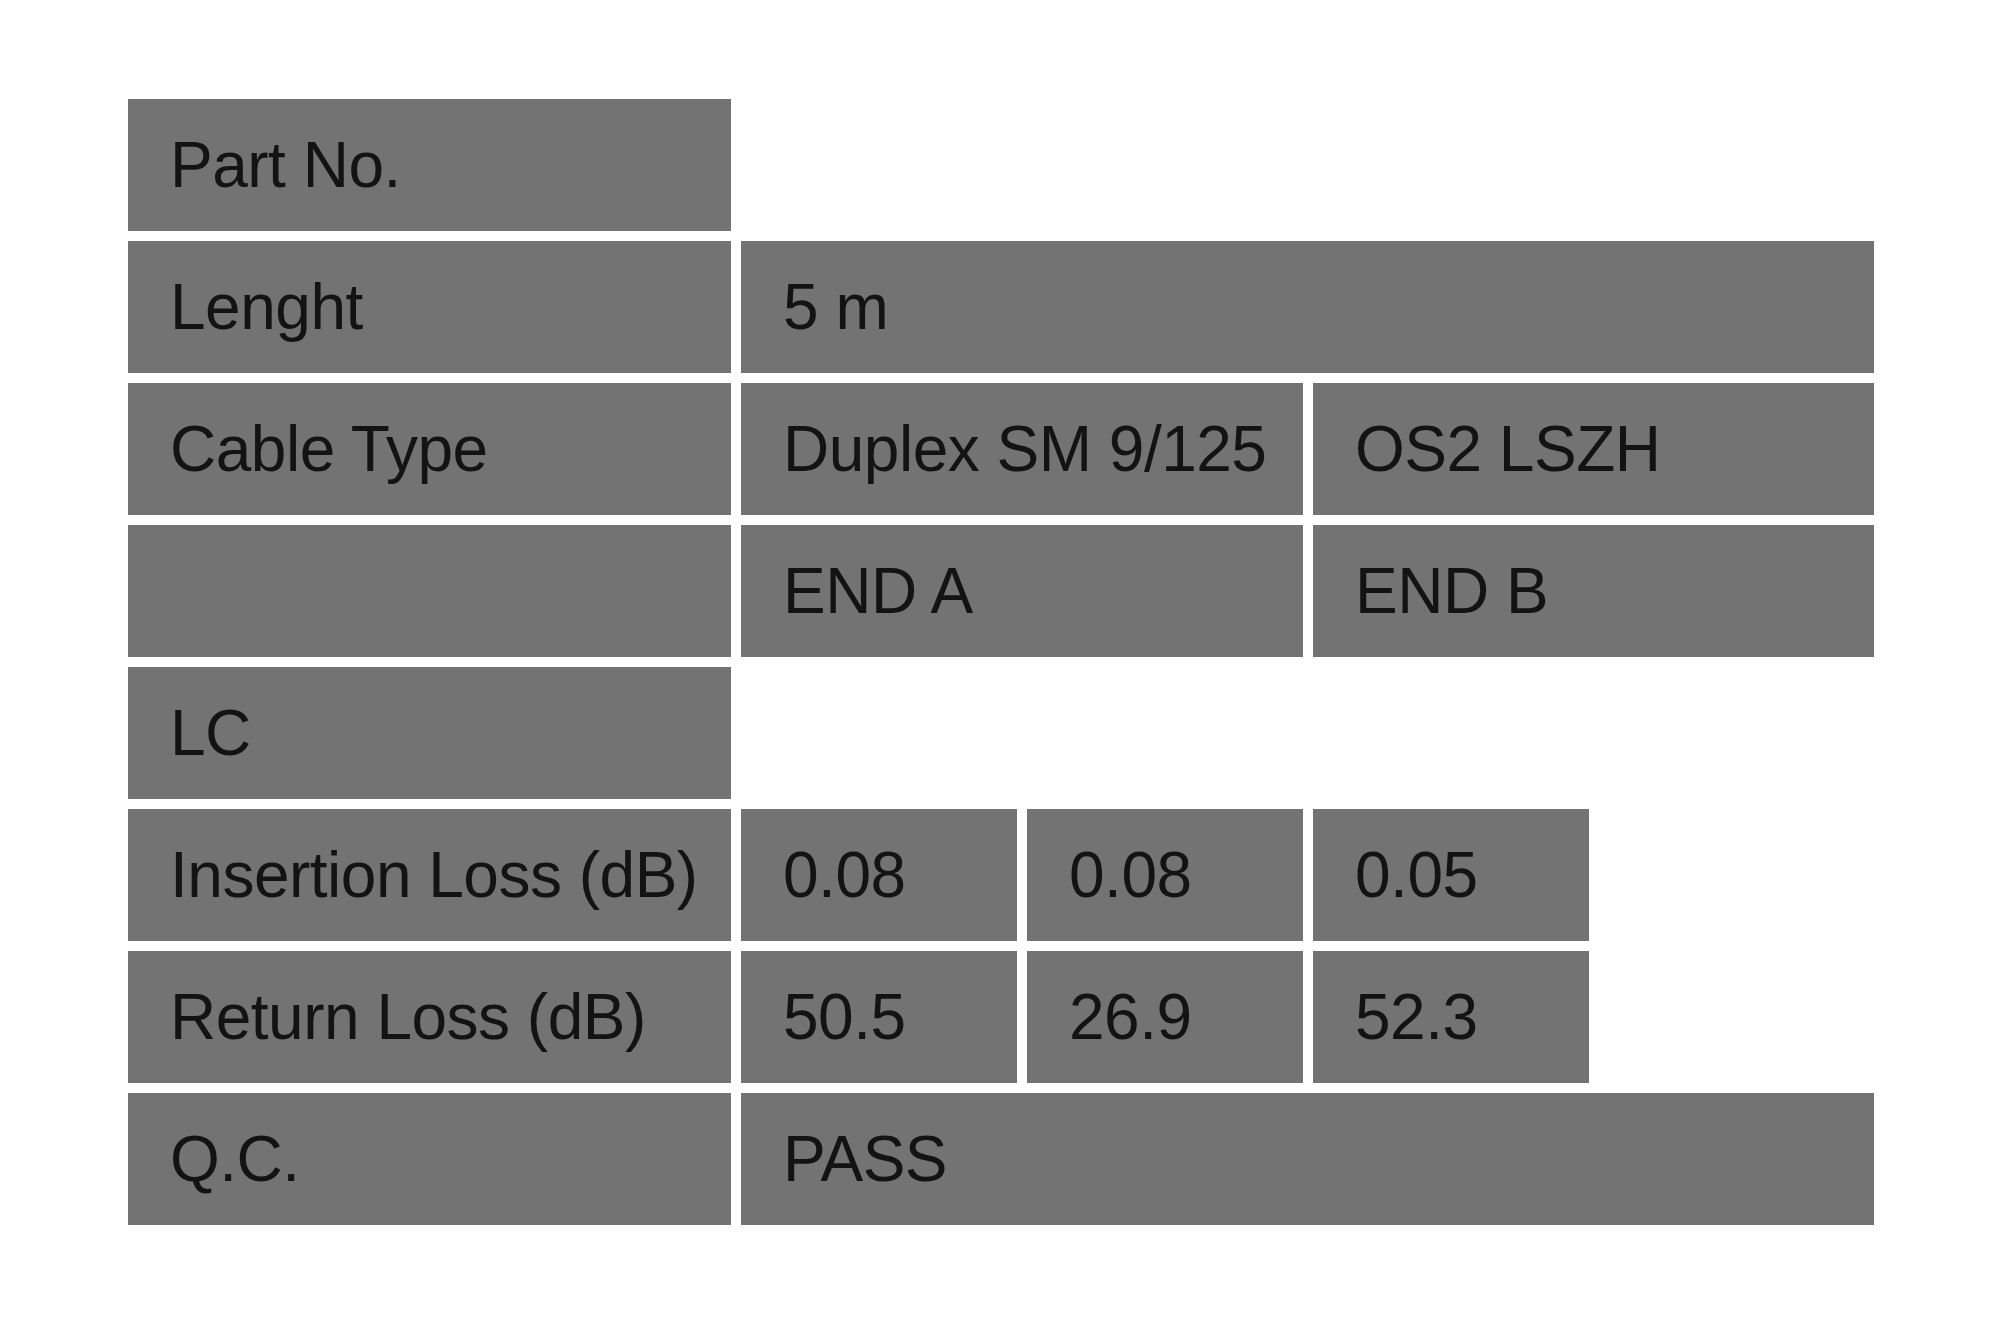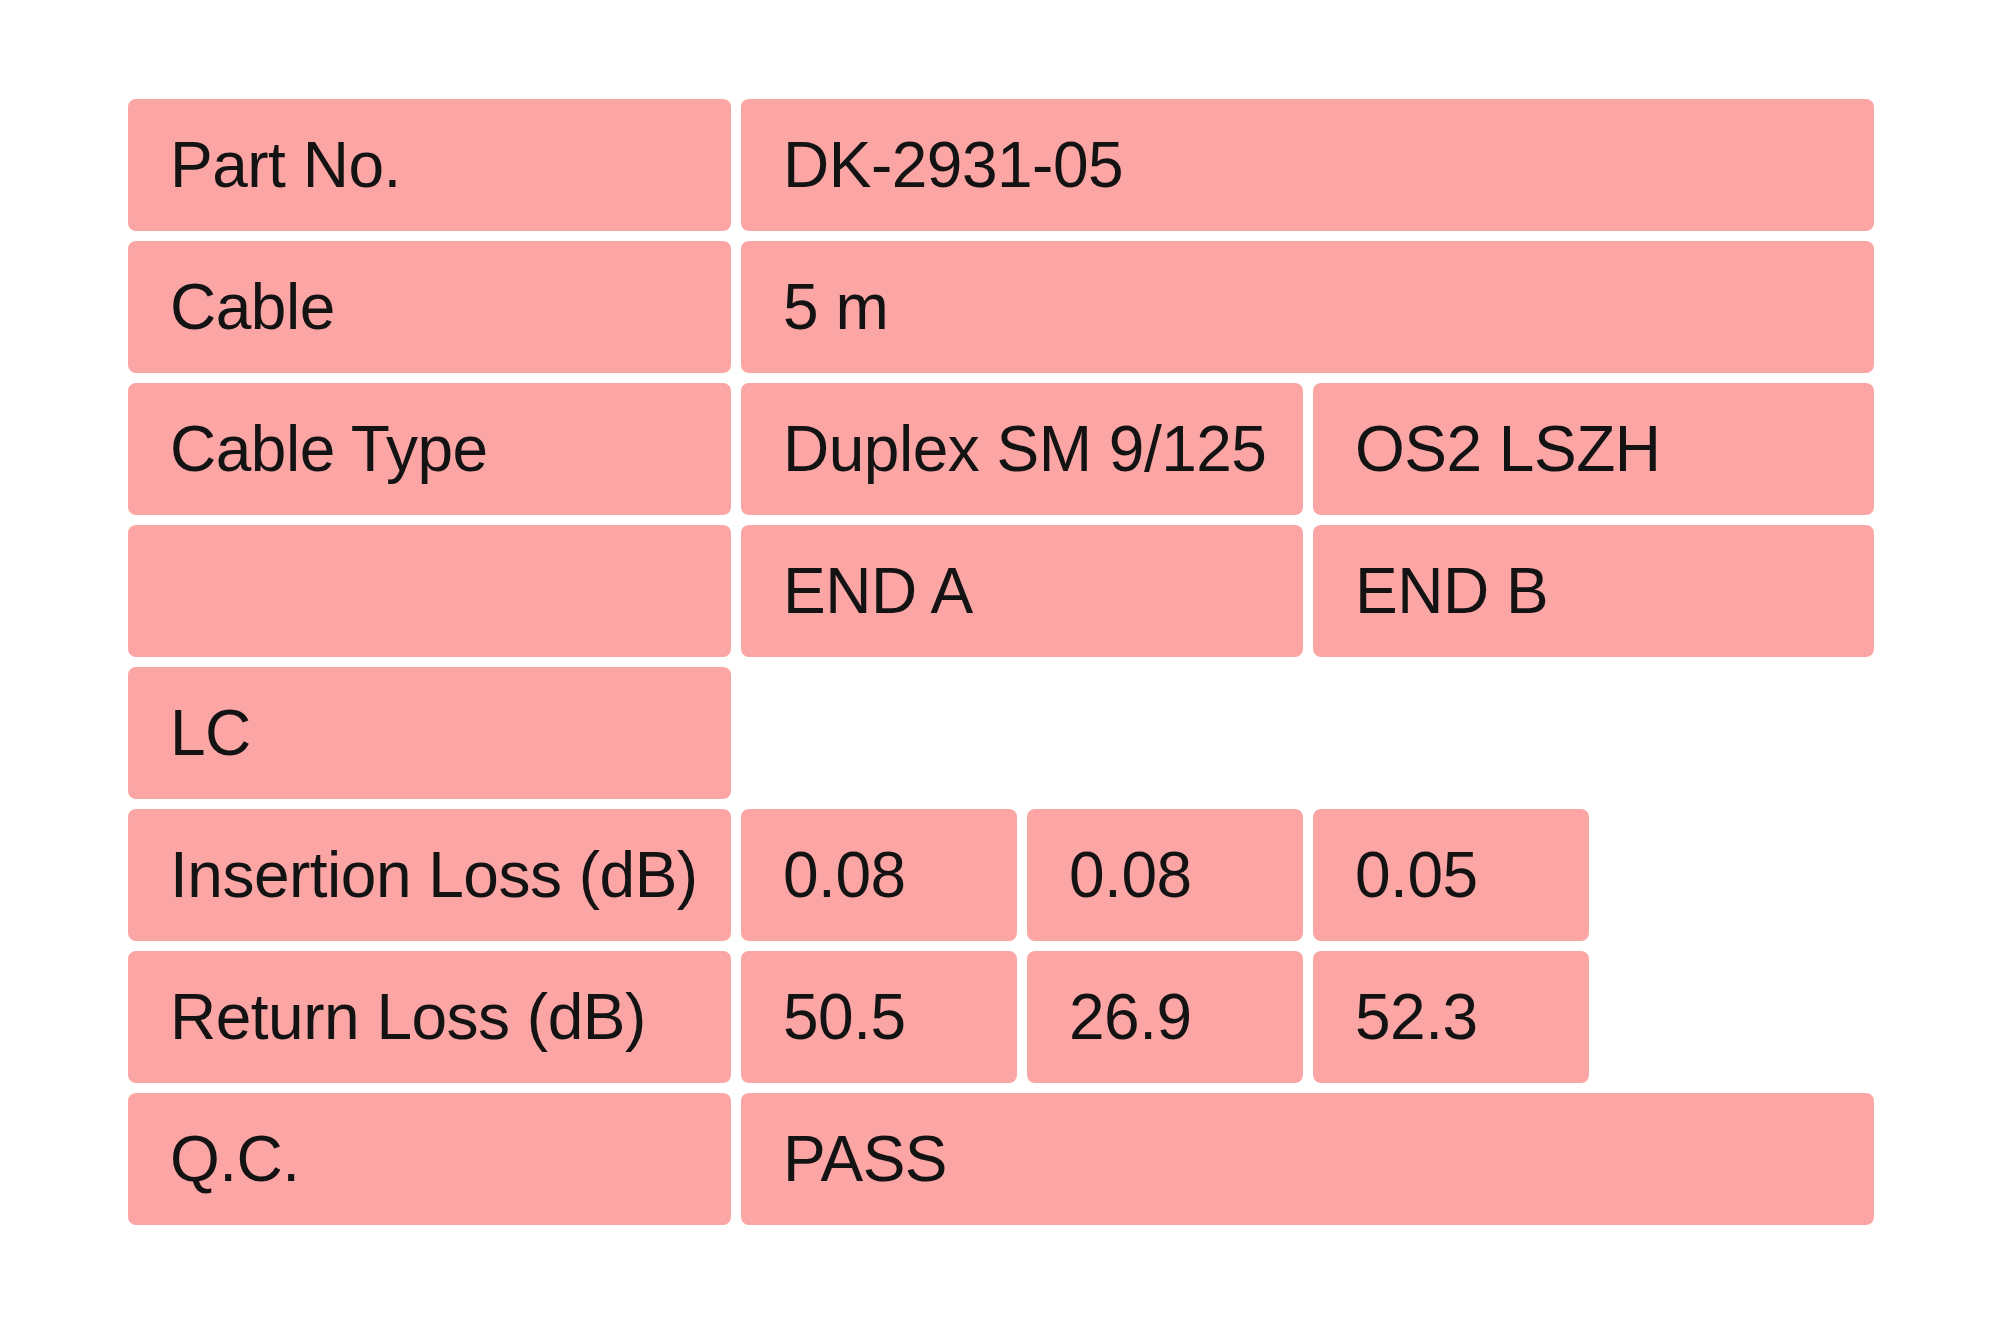--- a/index.html
+++ b/index.html
@@ -26,45 +26,43 @@
   }
   .row {
     display: grid;
     column-gap: 10px;
     height: 132px;
   }
   .row.layout-full    { grid-template-columns: 603px 1133px; }
   .row.layout-half    { grid-template-columns: 603px 562px 561px; }
   .row.layout-quarter { grid-template-columns: 603px 276px 276px 276px 275px; }
   .cell {
-    background: #fca5a5;
+    background: #737373;
     display: flex;
     align-items: center;
     padding-left: 42px;
     box-sizing: border-box;
     font-size: 64px;
     line-height: 1;
     color: #131313;
     letter-spacing: -0.5px;
     white-space: nowrap;
     overflow: hidden;
-    border-radius: 8px;
   }
 </style>
 </head>
 <body>
 
 <div class="page">
   <div class="spec-table" id="spec-table">
       <div class="row layout-full">
         <div class="cell label-cell">Part No.</div>
-        <div class="cell value-cell">DK-2931-05</div>
       </div>
       <div class="row layout-full">
-        <div class="cell label-cell">Cable</div>
+        <div class="cell label-cell">Lenght</div>
         <div class="cell value-cell">5 m</div>
       </div>
       <div class="row layout-half">
         <div class="cell label-cell">Cable Type</div>
         <div class="cell value-cell">Duplex SM 9/125</div>
         <div class="cell value-cell">OS2 LSZH</div>
       </div>
       <div class="row layout-half">
         <div class="cell label-cell"></div>
         <div class="cell value-cell">END A</div>

